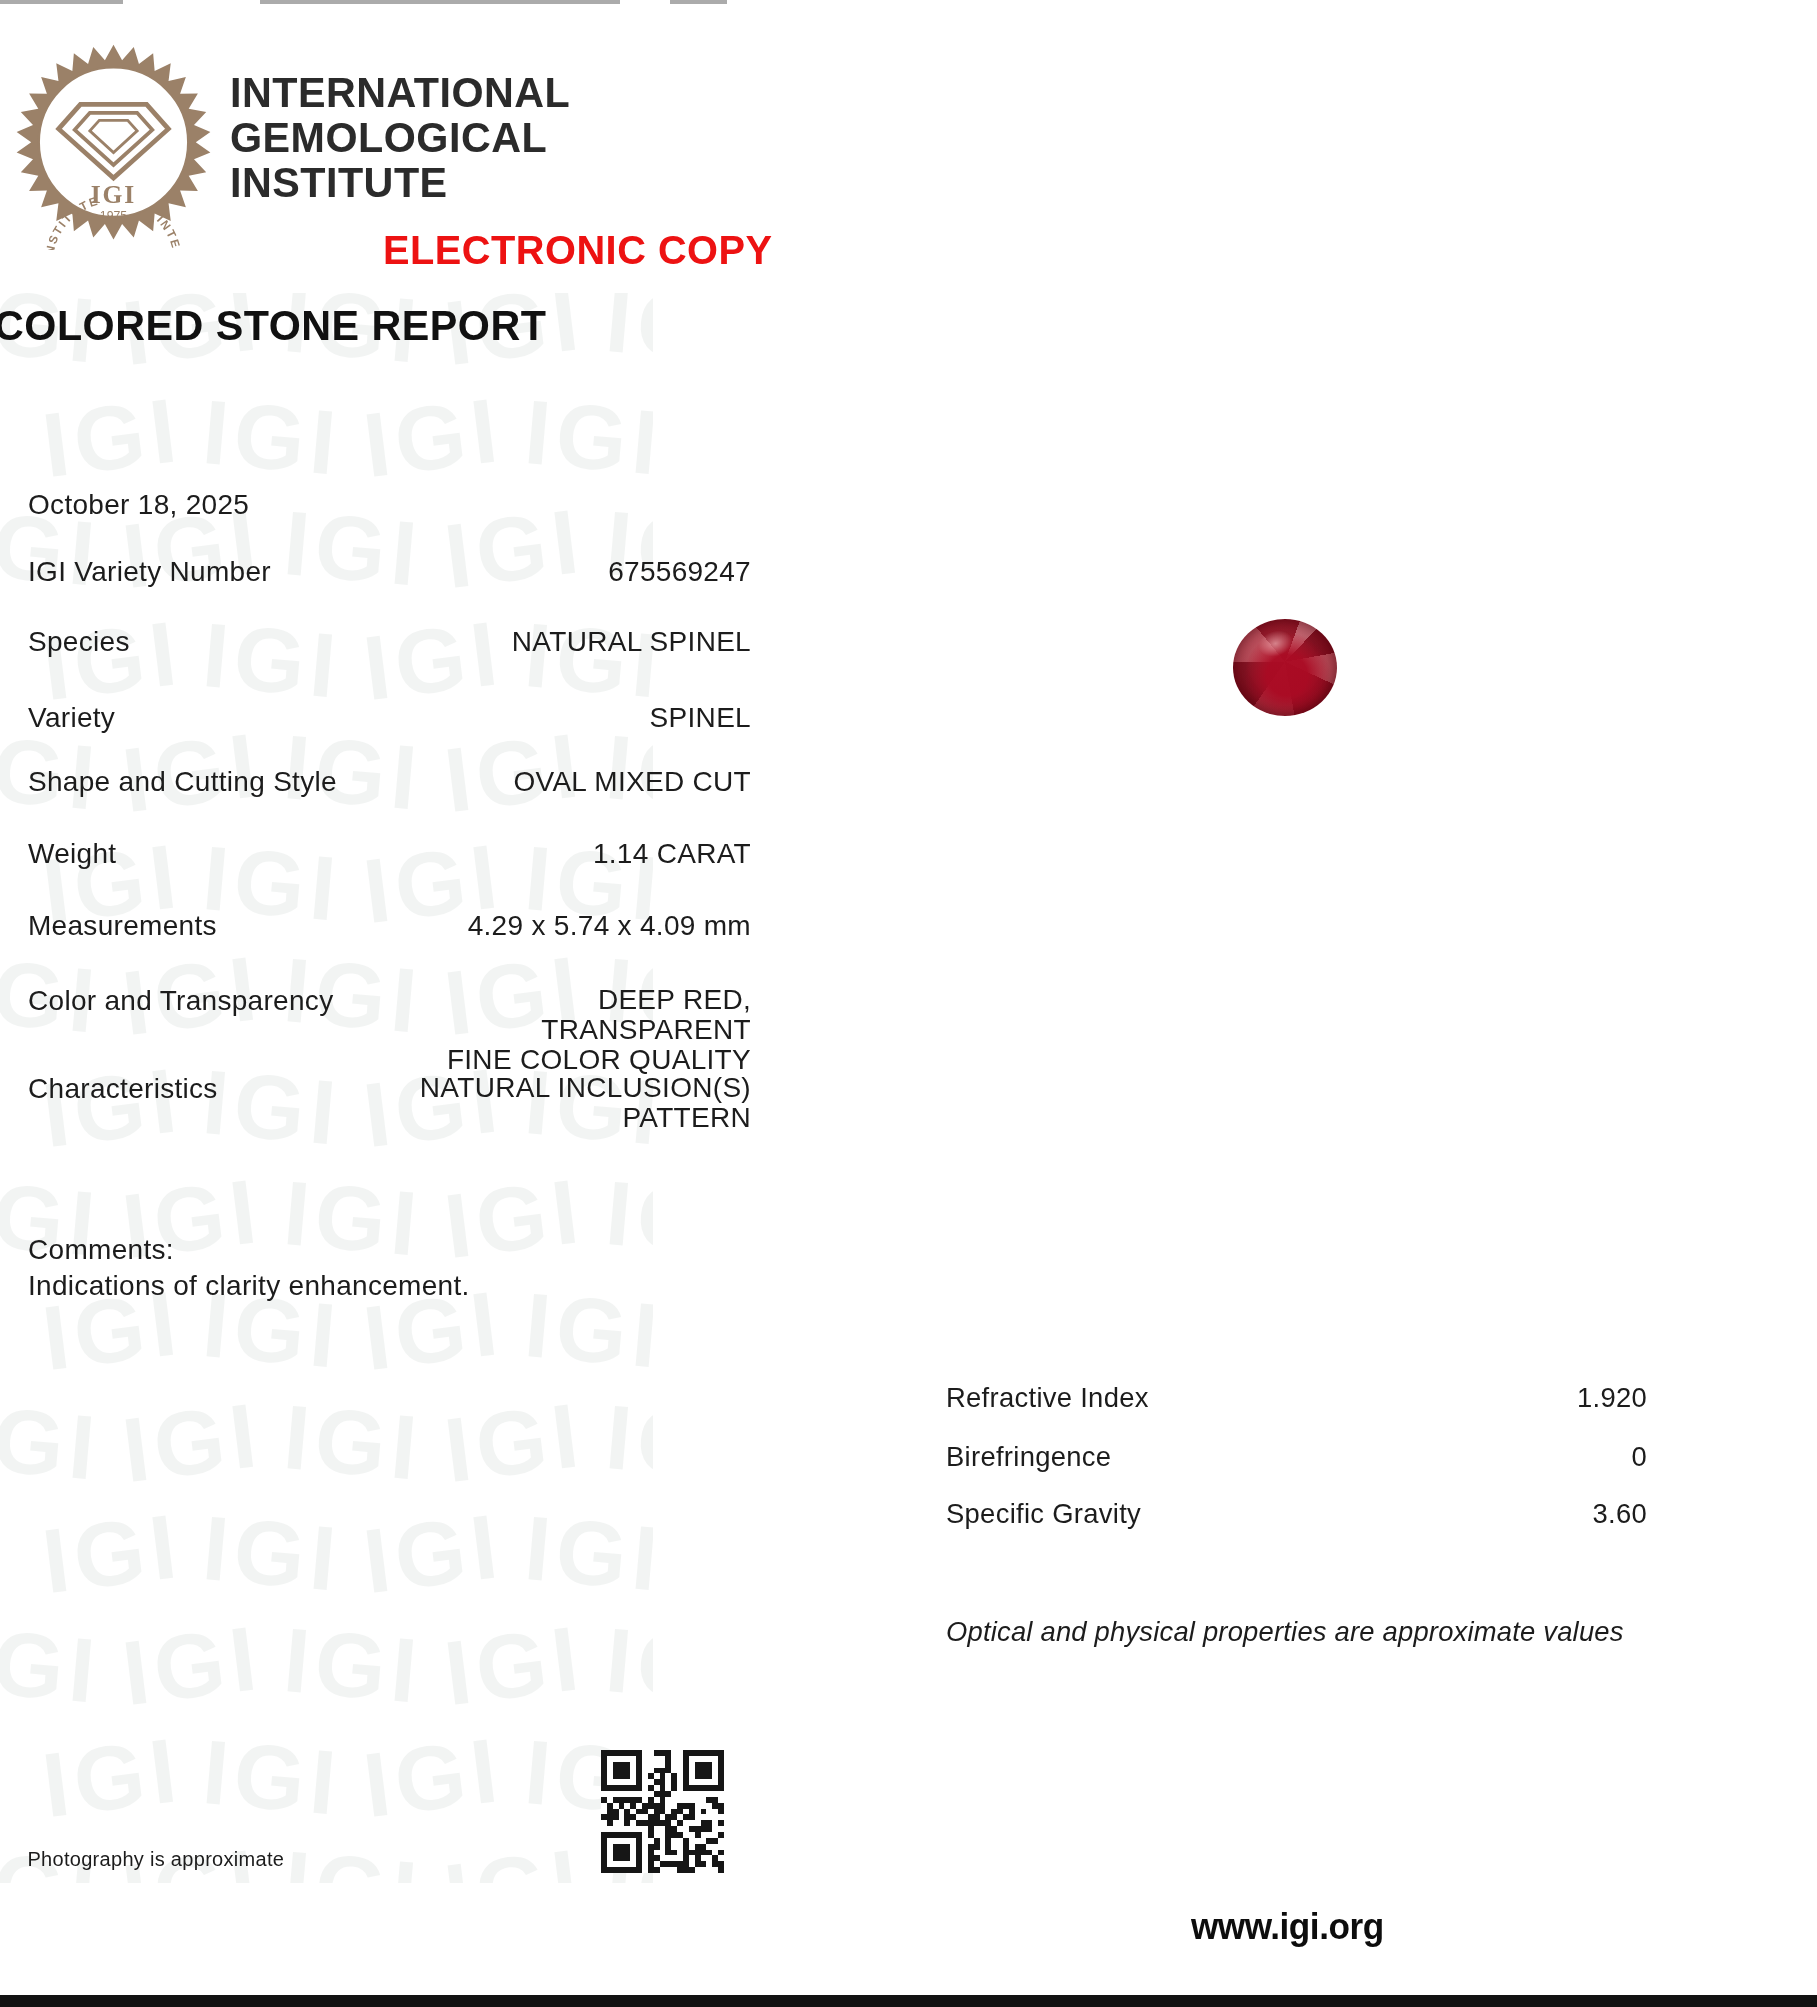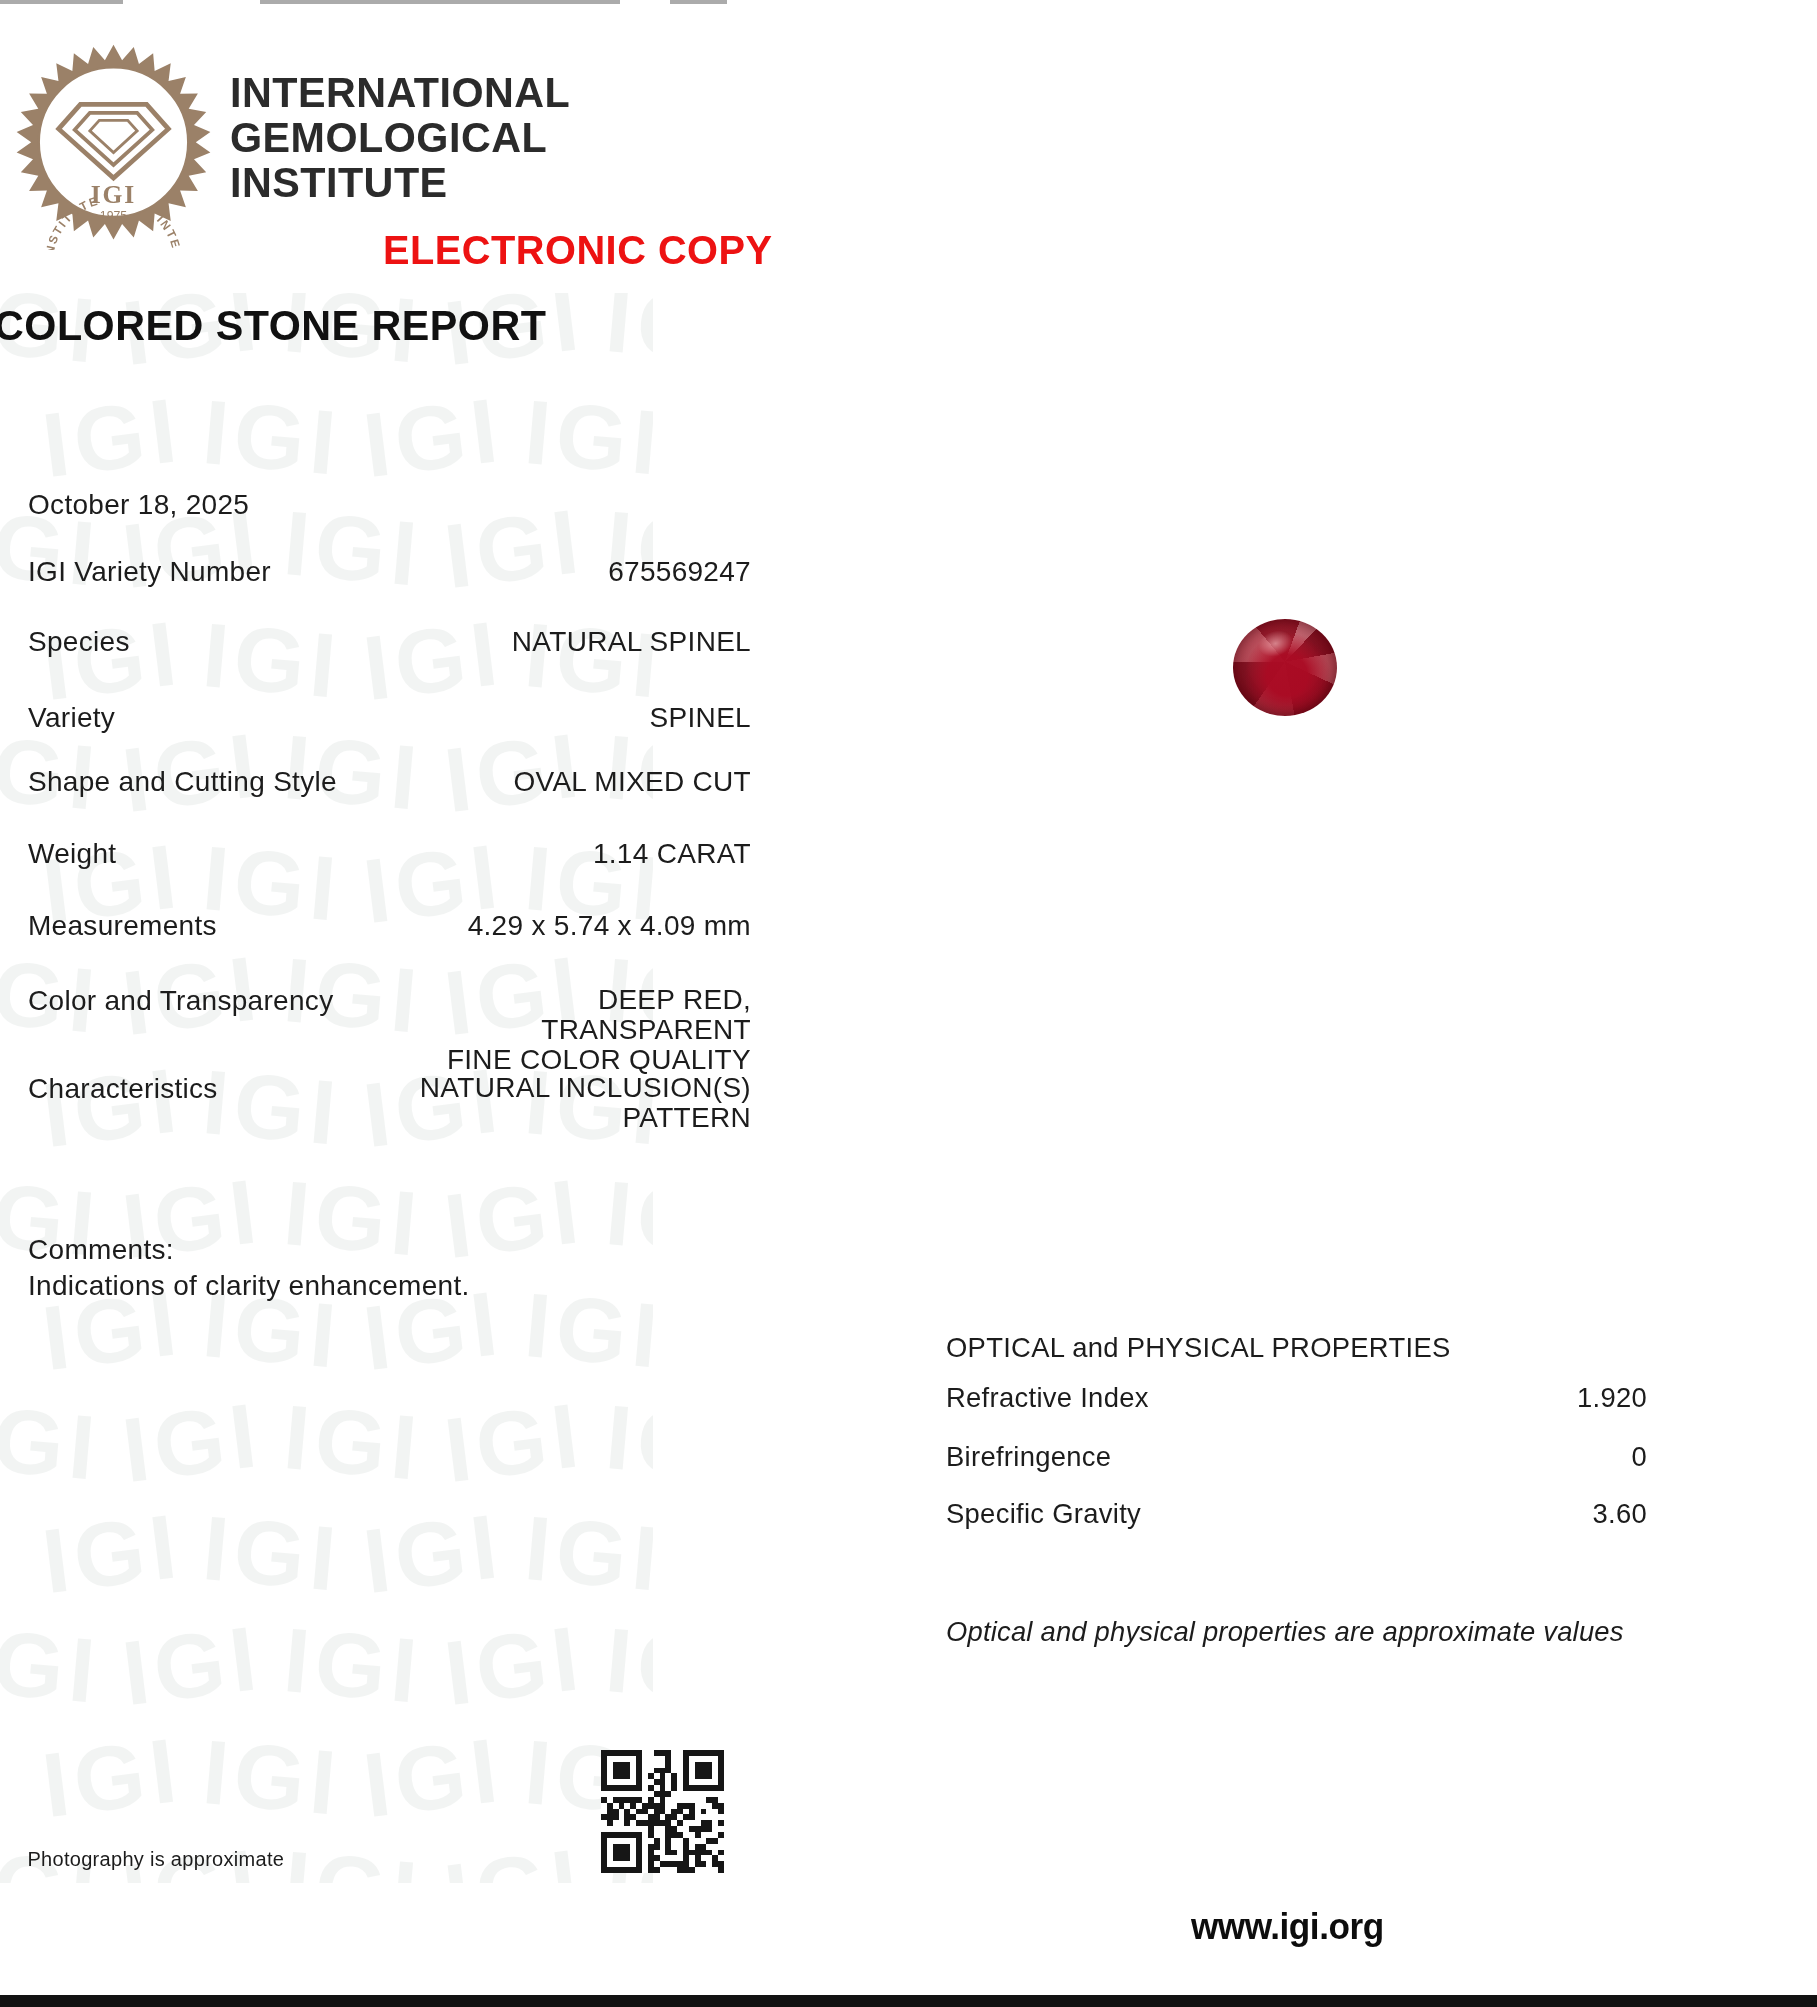--- a/index.html
+++ b/index.html
@@ -196,21 +196,20 @@
     <div>PATTERN</div>
   </div>
 
   <div class="lbl" style="top:1234px">Comments:</div>
   <div class="lbl" style="top:1270px">Indications of clarity enhancement.</div>
 
   <div class="gem">
     <div class="gem-glint"></div>
   </div>
 
-  <div class="plbl" style="top:1332px">OPTICAL and PHYSICAL PROPERTIES</div>
 
   <div class="plbl" style="top:1382px">Refractive Index</div>
   <div class="pval" style="top:1382px">1.920</div>
 
   <div class="plbl" style="top:1441px">Birefringence</div>
   <div class="pval" style="top:1441px">0</div>
 
   <div class="plbl" style="top:1498px">Specific Gravity</div>
   <div class="pval" style="top:1498px">3.60</div>
 

